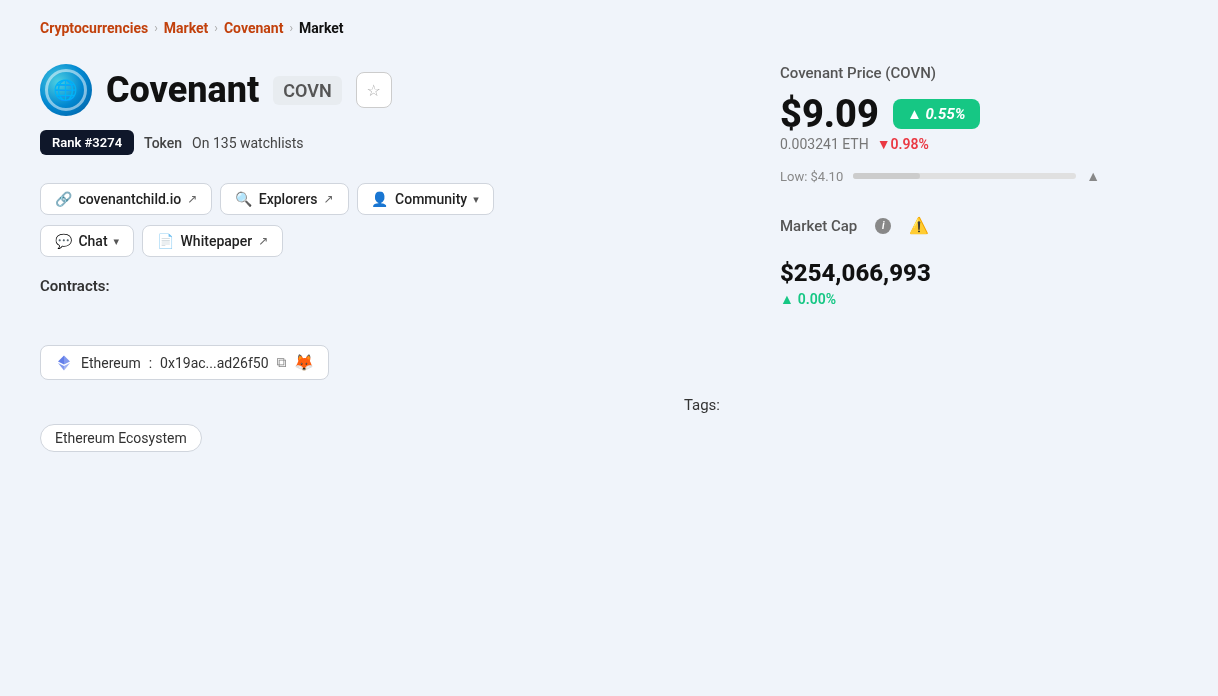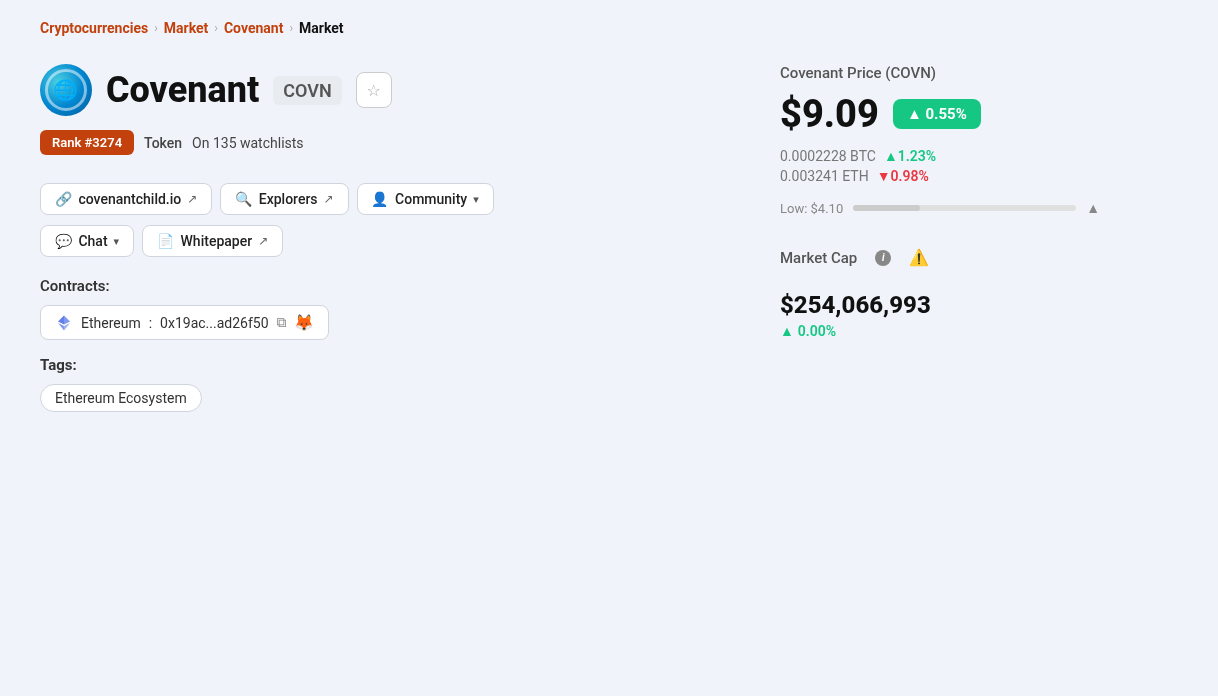--- a/index.html
+++ b/index.html
@@ -113,21 +113,21 @@
     }
 
     
     .badges-row {
       display: flex;
       align-items: center;
       gap: 10px;
       margin-bottom: 28px;
     }
     .rank-badge {
-      background: #c2410c;
+      background: #0f172a;
       color: white;
       font-size: 13px;
       font-weight: 600;
       padding: 5px 12px;
       border-radius: 6px;
     }
     .type-badge {
       color: #444;
       font-size: 14px;
       font-weight: 500;
@@ -175,41 +175,43 @@
     .contract-item {
       display: inline-flex;
       align-items: center;
       gap: 8px;
       padding: 7px 14px;
       border: 1.5px solid #d0d5dd;
       border-radius: 8px;
       background: white;
       font-size: 14px;
       color: #333;
+      margin-top: 40px;
     }
     .eth-logo {
       width: 18px;
       height: 18px;
     }
     .copy-btn {
       cursor: pointer;
       color: #888;
       font-size: 14px;
     }
     .fox-icon {
       font-size: 16px;
     }
 
     
     .tags-section { margin-top: 10px; }
     .tags-label {
       font-size: 15px;
-      font-weight: 700;
+      font-weight: 400;
       color: #333;
       margin-bottom: 10px;
+      text-align: right;
     }
     .tag-badge {
       display: inline-block;
       padding: 5px 14px;
       border: 1.5px solid #d0d5dd;
       border-radius: 20px;
       background: white;
       font-size: 14px;
       color: #333;
       cursor: pointer;
@@ -219,37 +221,37 @@
     .price-label {
       font-size: 15px;
       color: #555;
       margin-bottom: 10px;
       font-weight: 500;
     }
     .price-row {
       display: flex;
       align-items: center;
       gap: 14px;
-      margin-bottom: 12px;
     }
     .price-main {
       font-size: 38px;
       font-weight: 800;
       color: #111;
     }
     .price-change-badge {
       background: #16c784;
       color: white;
       font-size: 15px;
       font-weight: 700;
       padding: 6px 14px;
       border-radius: 8px;
       display: flex;
       align-items: center;
       gap: 4px;
+      font-style: italic;
     }
 
     .btc-eth-row {
       display: flex;
       flex-direction: column;
       gap: 4px;
       margin-bottom: 16px;
     }
     .btc-eth-item {
       display: flex;
@@ -432,24 +434,20 @@
 
     <div class="price-label">Covenant Price (COVN)</div>
 
     <div class="price-row">
       <span class="price-main">$9.09</span>
       <span class="price-change-badge">▲ 0.55%</span>
     </div>
 
     <div class="btc-eth-row">
       <div class="btc-eth-item">
-        <span>0.0002228 BTC</span>
-        <span class="up-change">▲1.23%</span>
-      </div>
-      <div class="btc-eth-item">
         <span>0.003241 ETH</span>
         <span class="down-change">▼0.98%</span>
       </div>
     </div>
 
     <div class="price-range-row">
       <span class="range-label">Low: $4.10</span>
       <div class="range-bar">
         <div class="range-bar-fill"></div>
       </div>

